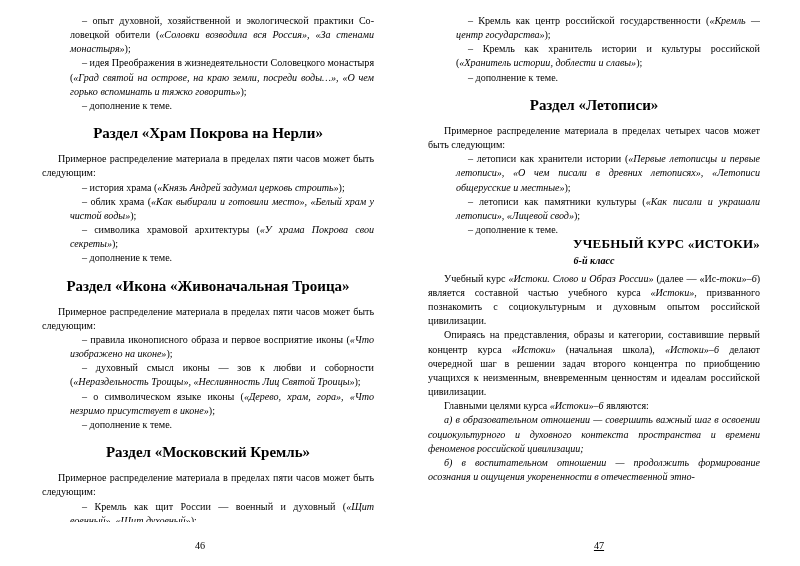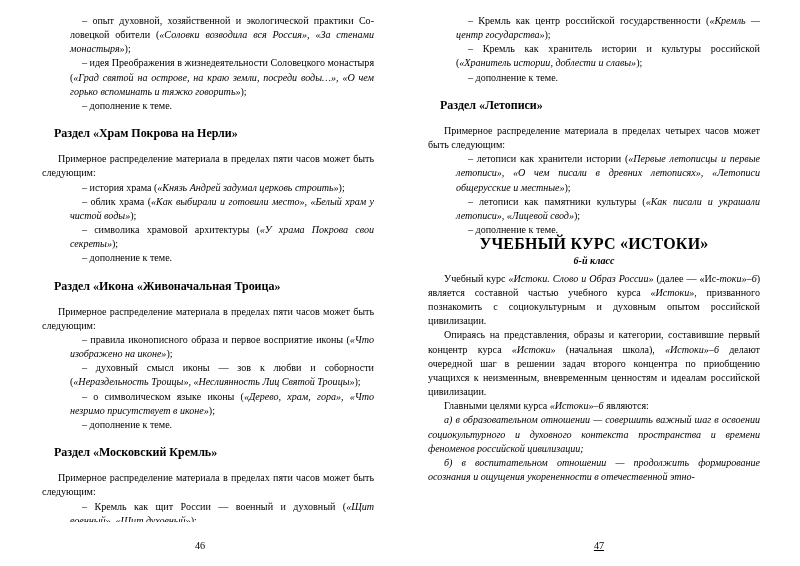--- a/index.html
+++ b/index.html
@@ -48,33 +48,34 @@
   }
   p.ind { text-indent: 16px; }
   p.dash { text-indent: 12px; margin-left: 28px; }
 
   i, .it {
     font-style: italic;
   }
 
   .heading {
     margin: 12px;
+    text-align: center;
     font-weight: bold;
-    font-size: 12px;
+    font-size: 15px;
     line-height: 14.15px;
     text-indent: 0;
   }
   .gap-before { margin-top: 13px; }
   .gap-after  { margin-bottom: 12px; }
 
   .course-title {
     margin: 0;
-    text-align: center;
+    text-align: right;
     font-weight: bold;
-    font-size: 16px;
+    font-size: 13px;
     line-height: 14.3px;
     letter-spacing: 0.2px;
     text-indent: 0;
   }
   .course-sub {
     margin: 3px;
     text-align: center;
     font-weight: bold;
     font-style: italic;
     font-size: 10.1px;

